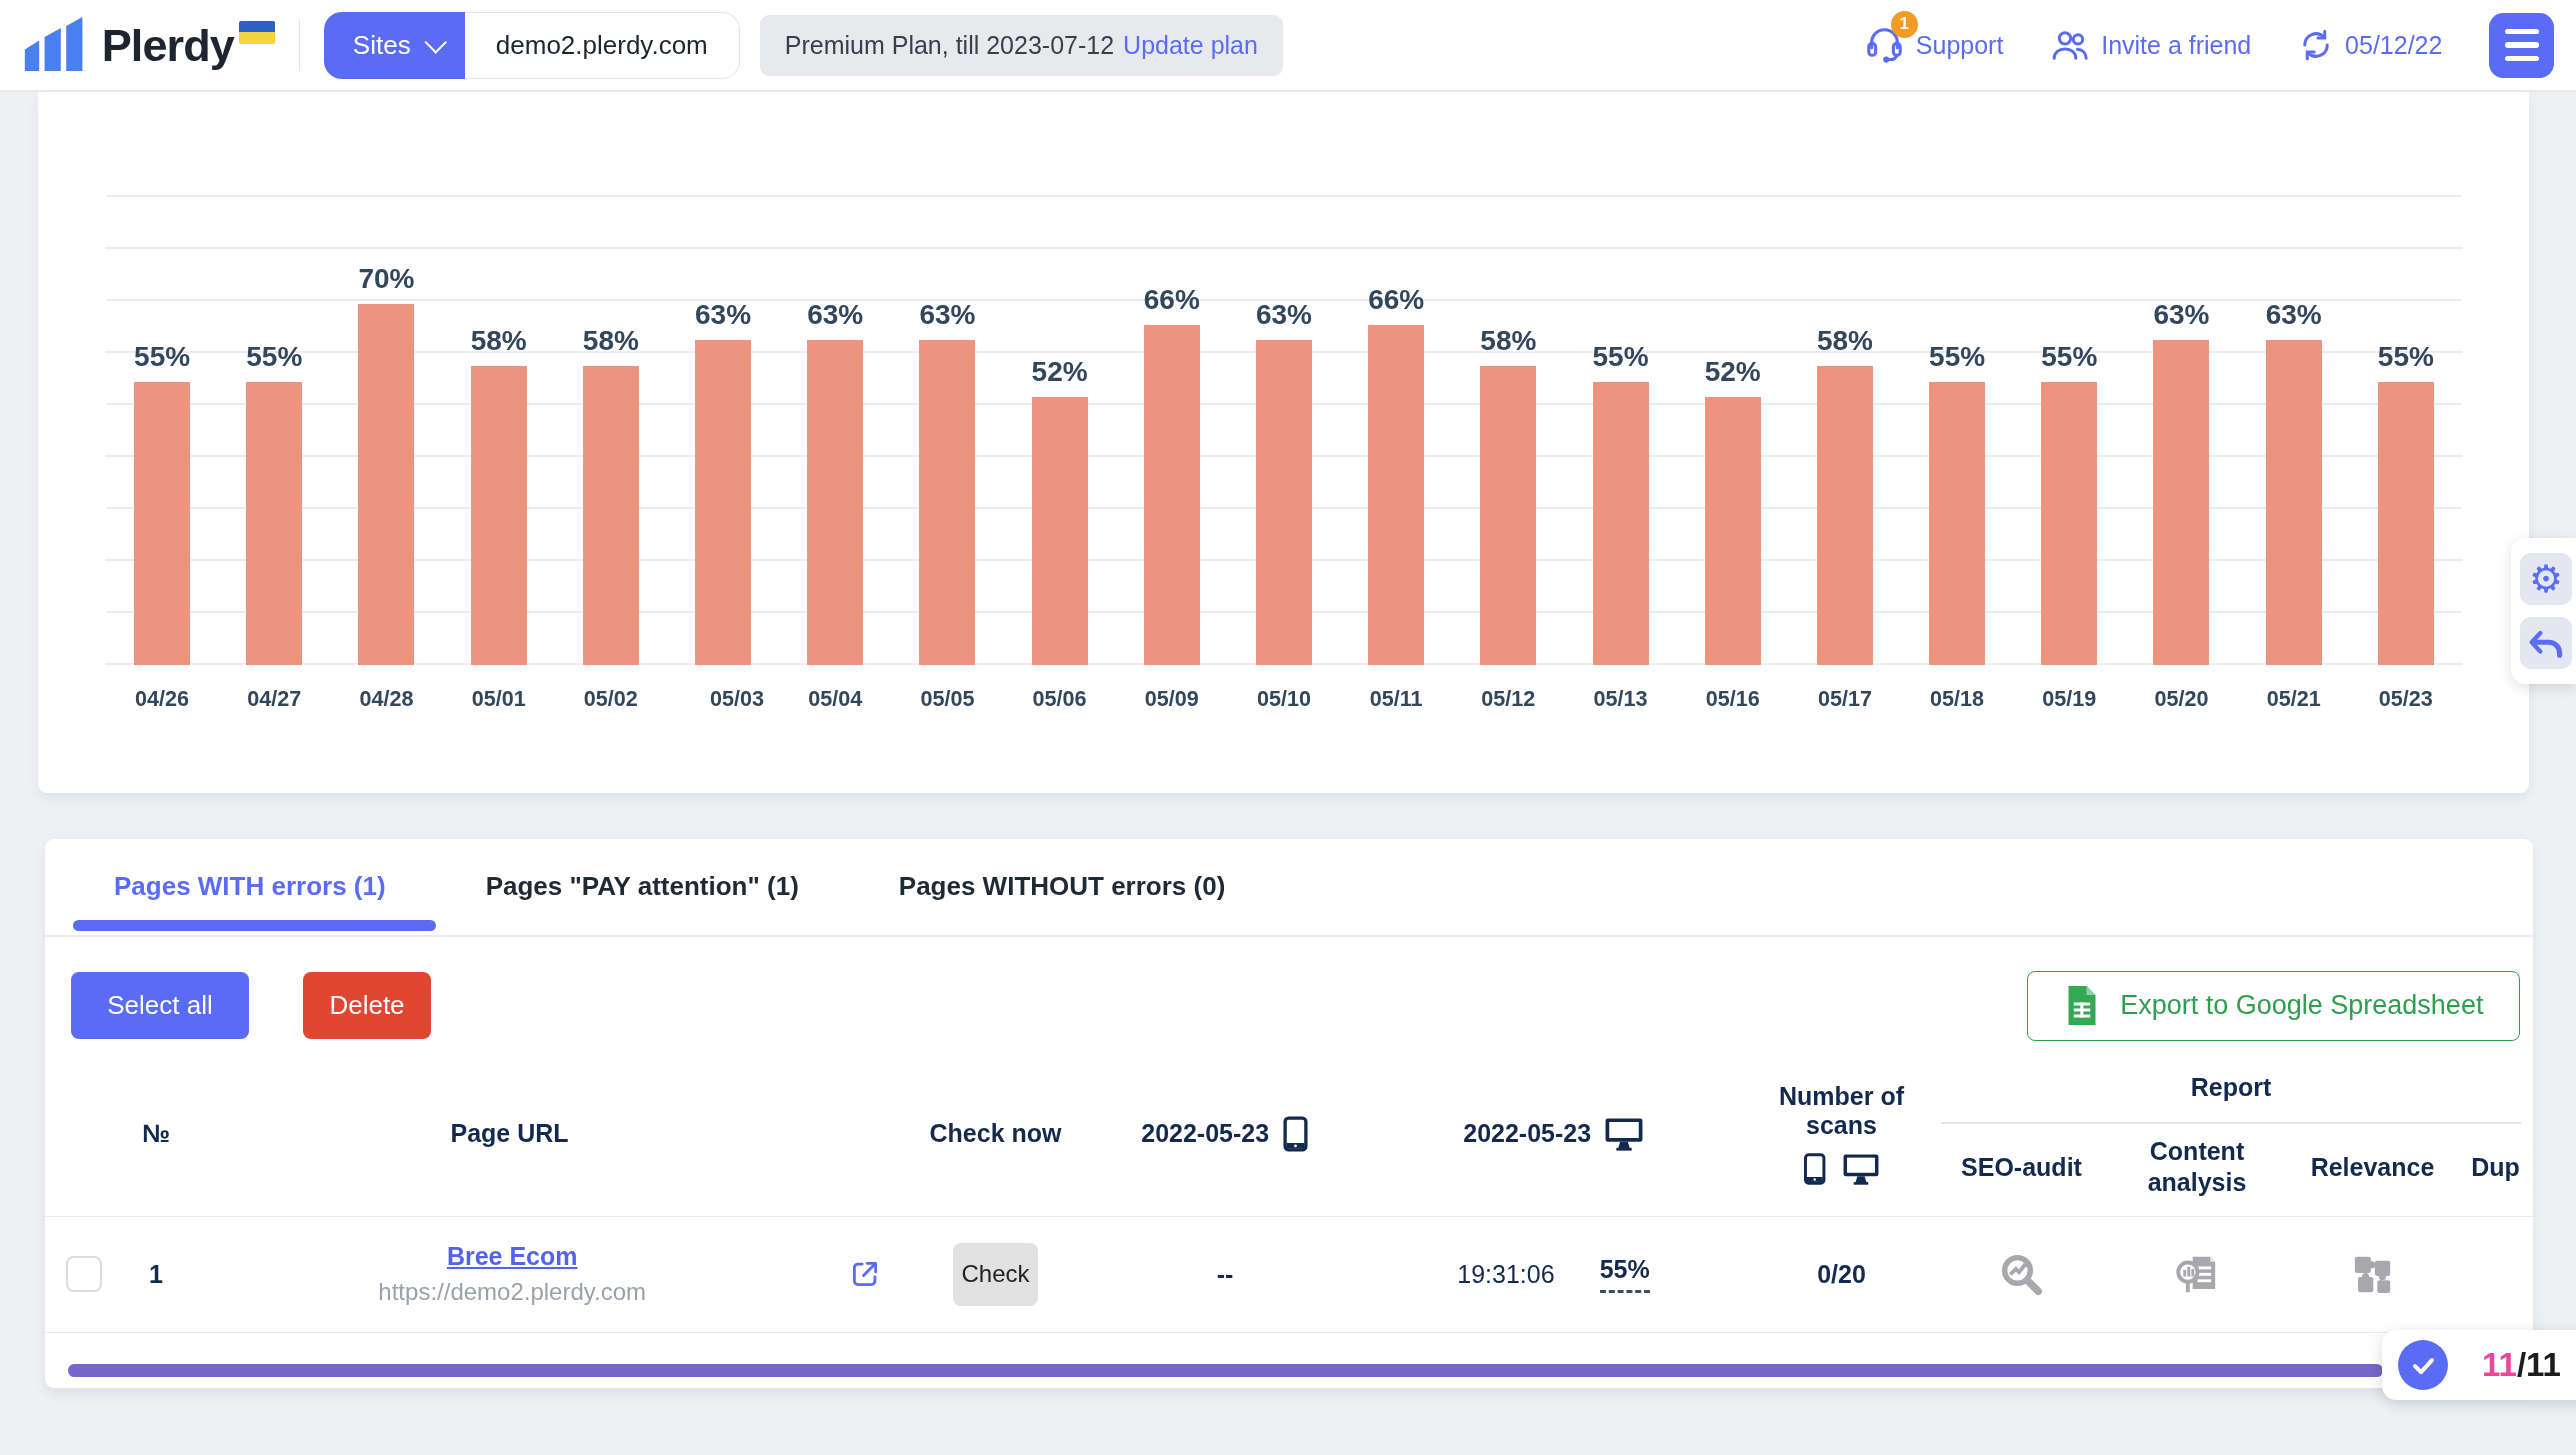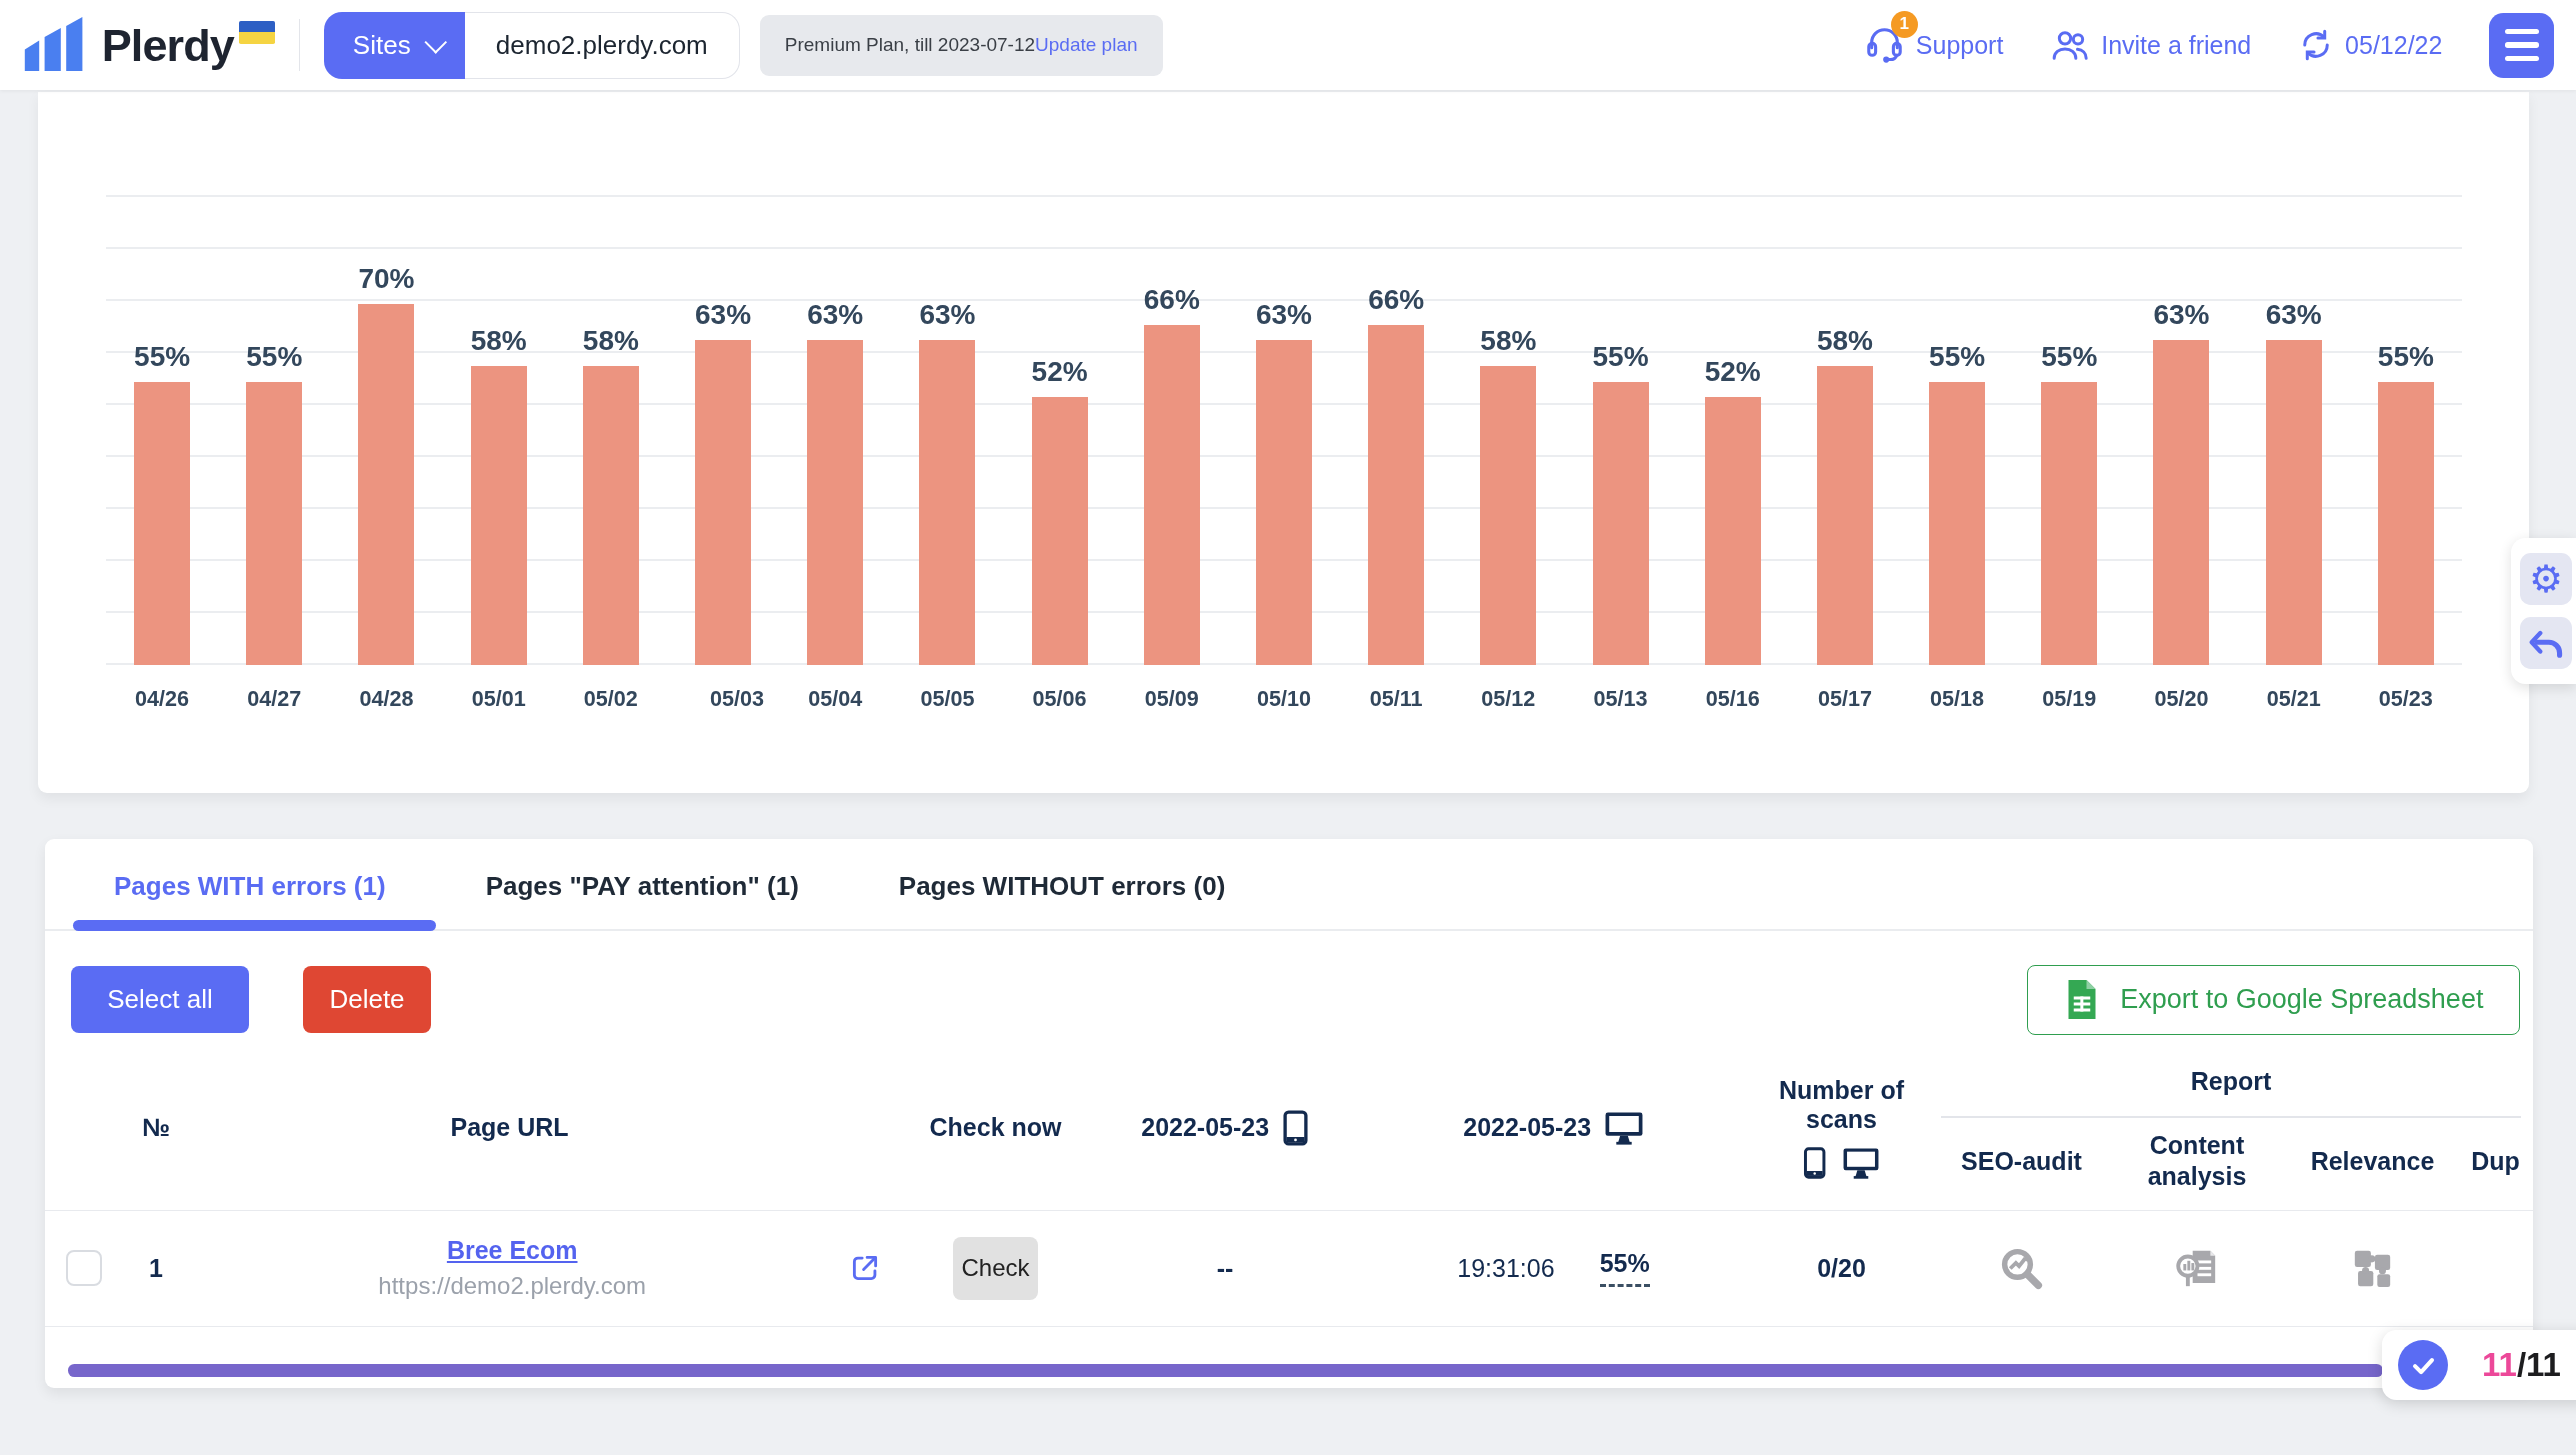--- a/index.html
+++ b/index.html
@@ -14,21 +14,21 @@
   .flag{width:36px;height:23.4px;margin-left:5.4px;margin-top:9px;display:flex;flex-direction:column;border-radius:1.8px;overflow:hidden;}
   .flag .b{flex:1;background:#2d5fc4;}
   .flag .y{flex:1;background:#f5d442;}
   .vdivider{width:1.8px;height:52px;background:#e3e5ea;margin:0 23.4px;}
 
   .sites-group{display:flex;height:67px;}
   .sites-btn{background:#5a6cf3;color:#fff;font-size:26px;display:flex;align-items:center;gap:14.4px;padding:0 23.4px 0 29px;border-radius:18px 0 0 18px;cursor:pointer;}
   .chev{width:14.4px;height:14.4px;border-right:2.7px solid #fff;border-bottom:2.7px solid #fff;transform:rotate(45deg) translateY(-3.6px);}
   .domain-box{background:#fff;border:1.8px solid #e2e4ea;border-left:none;border-radius:0 18px 18px 0;display:flex;align-items:center;padding:0 31px;font-size:26px;color:#1c2530;}
 
-  .plan-pill{margin-left:20px;background:#e7e9ed;border-radius:9px;height:61px;display:flex;align-items:center;padding:0 25px;font-size:19px;color:#3a3f46;}
+  .plan-pill{margin-left:20px;background:#e7e9ed;border-radius:9px;height:61px;display:flex;align-items:center;padding:0 25px;font-size:25px;color:#3a3f46;gap:9px;}
   .plan-link{color:#5a6cf3;cursor:pointer;}
 
   .top-right{margin-left:auto;display:flex;align-items:center;gap:47px;margin-right:21.6px;}
   .top-link{display:flex;align-items:center;gap:10.8px;color:#5a6cf3;font-size:25px;cursor:pointer;}
   .support-wrap{position:relative;}
   .badge{position:absolute;top:-10.8px;right:-12.6px;background:#f59a23;color:#fff;font-size:17px;font-weight:bold;width:27px;height:27px;border-radius:50%;display:flex;align-items:center;justify-content:center;}
   .burger{width:65px;height:65px;background:#5a6cf3;border-radius:14.4px;display:flex;flex-direction:column;align-items:center;justify-content:center;gap:8px;cursor:pointer;}
   .burger span{display:block;width:34px;height:5.4px;background:#fff;border-radius:2.7px;}
 
   
@@ -40,21 +40,21 @@
   .bar-value{font-size:28px;font-weight:bold;color:#33475c;margin-bottom:9px;}
   .bar-date{position:absolute;bottom:-47px;font-size:21.6px;font-weight:bold;color:#33475c;}
 
   
   .float-tools{position:absolute;left:2511px;top:538px;width:65px;height:146px;background:#fff;border-radius:14.4px 0 0 14.4px;box-shadow:0 3.6px 12.6px rgba(0,0,0,.12);display:flex;flex-direction:column;align-items:flex-start;justify-content:center;gap:12.6px;padding-left:9px;box-sizing:border-box;z-index:30;}
   .tool-btn{width:52px;height:52px;background:#e4e6f2;border-radius:10.8px;display:flex;align-items:center;justify-content:center;cursor:pointer;}
   .gear-glyph{font-size:38px;color:#5a6cf3;line-height:1;}
 
   
   .panel{position:absolute;left:45px;top:839px;width:2488px;height:549px;background:#fff;border-radius:9px;box-shadow:0 5.4px 12.6px rgba(0,0,0,.07);overflow:hidden;}
-  .tabs{display:flex;padding:32px 0 0 28px;position:relative;}
+  .tabs{display:flex;padding:32px 0 6px 28px;position:relative;}
   .tab{font-size:26px;font-weight:bold;color:#1f2a37;padding:0 50px 27px 50px;cursor:pointer;position:relative;white-space:nowrap;}
   .tab:first-child{padding-left:41px;}
   .tab.active{color:#5a6cf3;}
   .tab.active::after{content:"";position:absolute;left:0;right:0;bottom:-1.8px;height:10.8px;background:#5a6cf3;border-radius:6.3px;}
   .tabline{height:1.8px;background:#eaecef;margin:0;}
 
   .actions{display:flex;align-items:center;margin:34px 12.6px 0 26px;}
   .btn{border:none;font-family:inherit;font-size:26px;border-radius:8px;cursor:pointer;}
   .btn-select{background:#5a6cf3;color:#fff;width:178px;height:67px;}
   .btn-delete{background:#df4733;color:#fff;width:128px;height:67px;margin-left:54px;}

